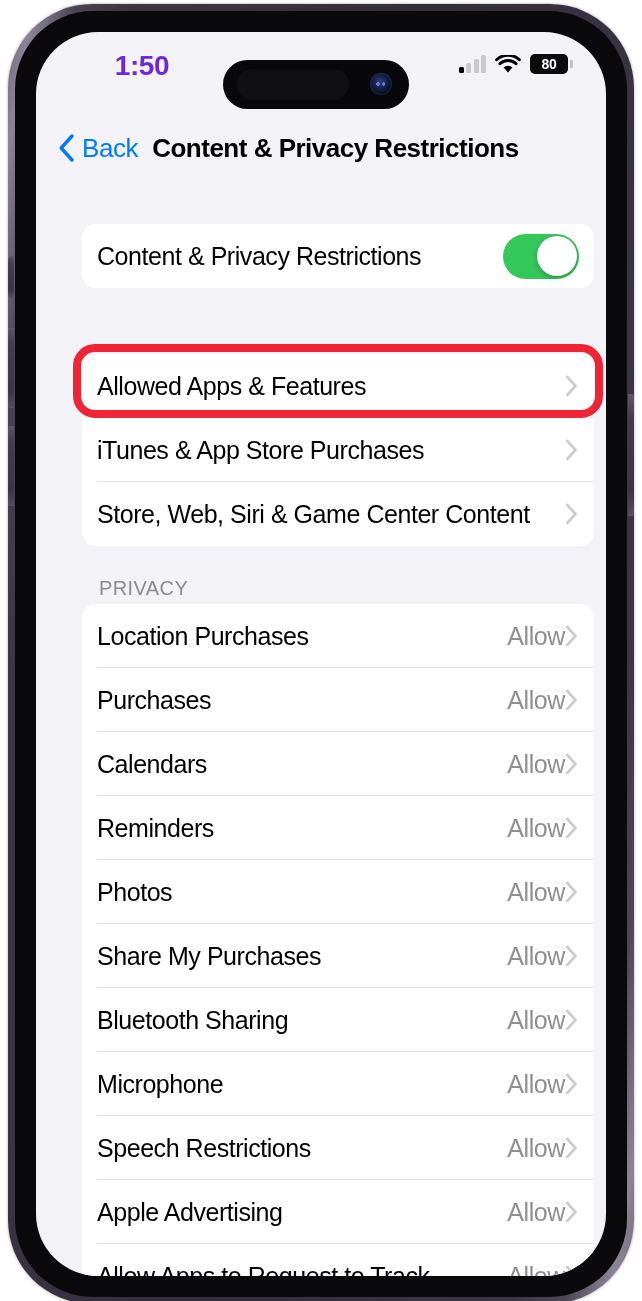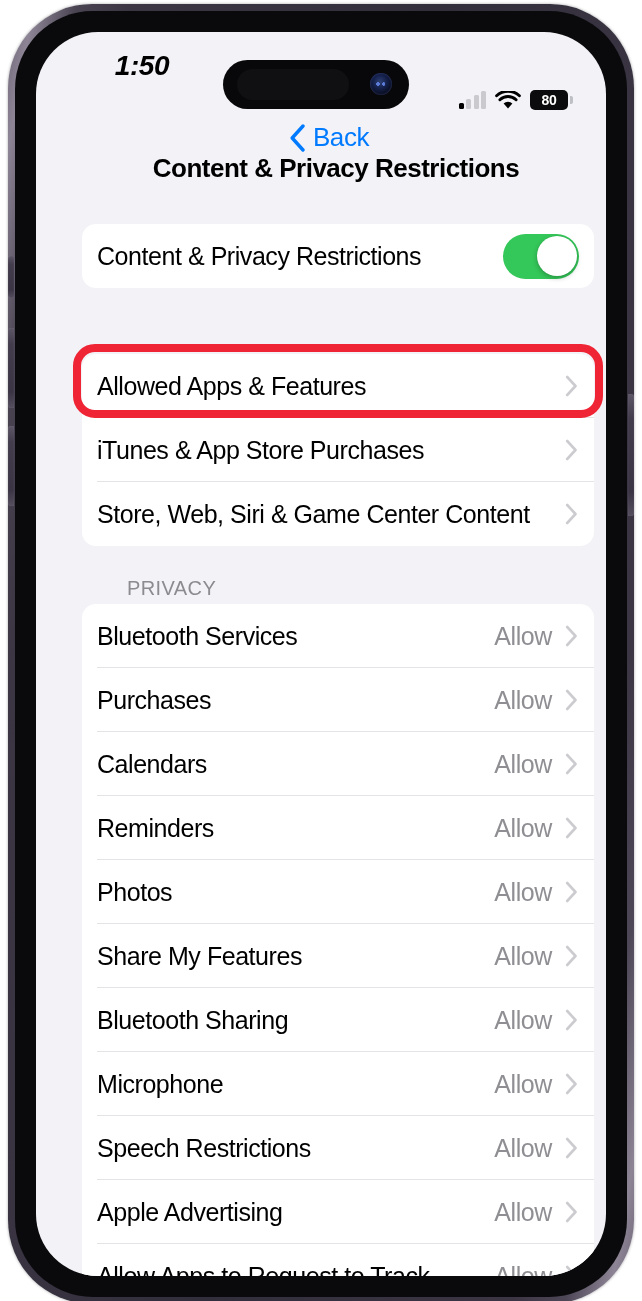--- a/index.html
+++ b/index.html
@@ -116,30 +116,28 @@
     pointer-events: none;
   }
   #status-time {
     position: absolute;
     left: 51px; top: 18px;
     width: 110px;
     text-align: center;
     font-size: 28px;
     font-weight: bold;
     letter-spacing: -0.4px;
-    color: #000000;
-    font-style: italic;
+    color: #6d28d9;
   }
   #status-right {
     position: absolute;
     right: 38px; top: 22px;
     display: flex;
     align-items: center;
     gap: 9px;
-    margin-top: 36px;
   }
   #cellular-bars { display: flex; align-items: flex-end; gap: 2.5px; height: 18px; }
   #cellular-bars i { display: block; width: 5px; border-radius: 1.5px; background: #c9c9ce; }
   #cellular-bars i:nth-child(1) { height: 6px;  background: #000; }
   #cellular-bars i:nth-child(2) { height: 10px; }
   #cellular-bars i:nth-child(3) { height: 14px; }
   #cellular-bars i:nth-child(4) { height: 18px; }
   #wifi-icon { width: 26px; height: 19px; }
   #battery-icon {
     position: relative;
@@ -165,23 +163,22 @@
   }
 
   
   #nav-bar {
     position: absolute;
     left: 0; top: 90px;
     width: 100%;
     height: 52px;
     display: flex;
     align-items: center;
-    padding-left: 16px;
+    padding-left: 22px;
     z-index: 20;
-    flex-direction: column;
   }
   #back-button {
     display: flex;
     align-items: center;
     gap: 7px;
     cursor: pointer;
   }
   #back-chevron { width: 17px; height: 28px; flex: 0 0 auto; }
   #back-label {
     font-size: 26px;
@@ -226,21 +223,20 @@
     flex: 1 1 auto;
     font-size: 25px;
     color: #000;
     letter-spacing: -0.45px;
     white-space: nowrap;
   }
   .row-value {
     font-size: 25px;
     color: #8e8e93;
     letter-spacing: -0.4px;
-    margin-right: 13px;
     white-space: nowrap;
     text-align: right;
   }
   .row-chevron { width: 13px; height: 22px; flex: 0 0 auto; opacity: 0.85; }
   .divider {
     position: absolute;
     left: 15px; right: 0; bottom: 0;
     height: 1px;
     background: #e4e4e7;
   }
@@ -282,21 +278,20 @@
   }
 
   
   #privacy-header {
     position: absolute;
     left: 63px;
     top: 403px;
     font-size: 20px;
     color: #8b8b90;
     letter-spacing: 0.4px;
-    margin-left: 28px;
   }
   #privacy-card { top: 430px; }
 </style>
 </head>
 <body>
 
 <div id="phone-frame">
 
   <div class="side-btn left" id="btn-action"></div>
   <div class="side-btn left" id="btn-volume-up"></div>
@@ -376,21 +371,21 @@
             </svg>
           </div>
         </div>
 
         <div id="highlight-box"></div>
 
         <div id="privacy-header">PRIVACY</div>
 
         <div class="card" id="privacy-card">
           <div class="row">
-            <span class="row-label">Bluetooth Services</span>
+            <span class="row-label">Location Purchases</span>
             <span class="row-value">Allow</span>
             <svg class="row-chevron" viewBox="0 0 13 22">
                 <path d="M2.2 2 L10.5 11 L2.2 20" fill="none" stroke="#c4c4c8" stroke-width="2.6" stroke-linecap="round" stroke-linejoin="round"></path>
               </svg>
             <div class="divider"></div>
           </div>
           <div class="row">
             <span class="row-label">Purchases</span>
             <span class="row-value">Allow</span>
             <svg class="row-chevron" viewBox="0 0 13 22">
@@ -416,21 +411,21 @@
           </div>
           <div class="row">
             <span class="row-label">Photos</span>
             <span class="row-value">Allow</span>
             <svg class="row-chevron" viewBox="0 0 13 22">
                 <path d="M2.2 2 L10.5 11 L2.2 20" fill="none" stroke="#c4c4c8" stroke-width="2.6" stroke-linecap="round" stroke-linejoin="round"></path>
               </svg>
             <div class="divider"></div>
           </div>
           <div class="row">
-            <span class="row-label">Share My Features</span>
+            <span class="row-label">Share My Purchases</span>
             <span class="row-value">Allow</span>
             <svg class="row-chevron" viewBox="0 0 13 22">
                 <path d="M2.2 2 L10.5 11 L2.2 20" fill="none" stroke="#c4c4c8" stroke-width="2.6" stroke-linecap="round" stroke-linejoin="round"></path>
               </svg>
             <div class="divider"></div>
           </div>
           <div class="row">
             <span class="row-label">Bluetooth Sharing</span>
             <span class="row-value">Allow</span>
             <svg class="row-chevron" viewBox="0 0 13 22">

